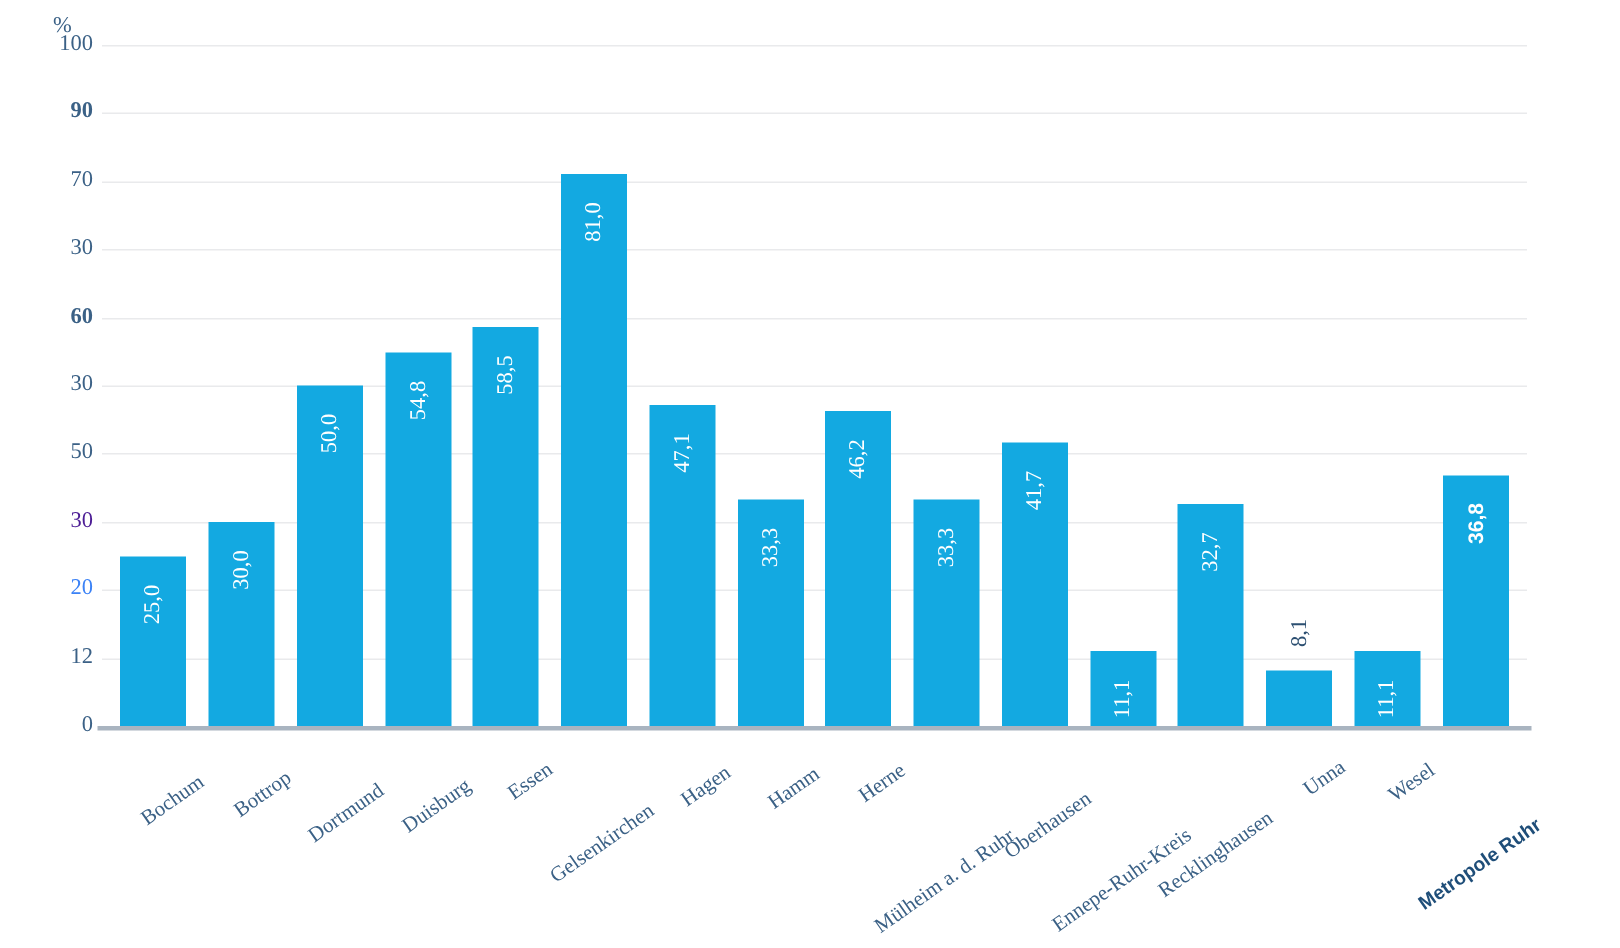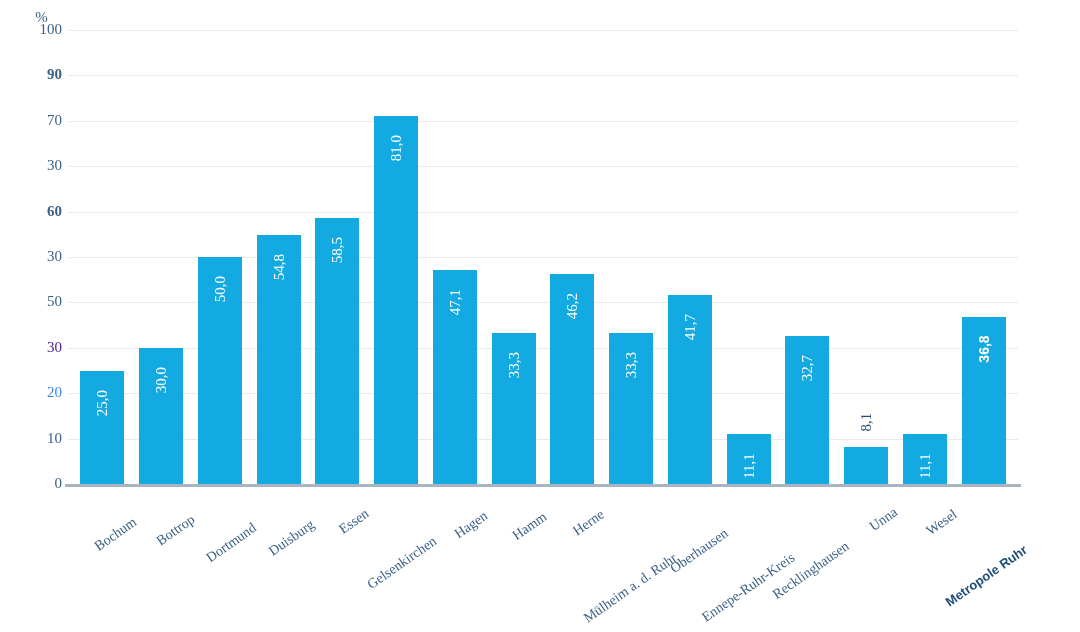--- a/index.html
+++ b/index.html
@@ -232,21 +232,21 @@
         </div>
         <div class="bar-group" style="left: 893.625px; height: 167.072px;">
           <div class="bar-rect" style="height: 167.072px; background: rgb(19, 169, 225);"></div>
           <div class="bar-value inside bold" style="color: rgb(255, 255, 255);"><span class="vtxt">36,8</span></div>
         </div>
       </div>
   </div>
 
   <div id="yticks">
       <div class="ytick" style="top: 484px; color: rgb(59, 97, 134);">0</div>
-      <div class="ytick" style="top: 438.6px; color: rgb(59, 97, 134);">10</div>
+      <div class="ytick" style="top: 438.6px; color: rgb(59, 97, 134);">12</div>
       <div class="ytick" style="top: 393.2px; color: #3b82f6;">20</div>
       <div class="ytick" style="top: 347.8px; color: #4c1d95;">30</div>
       <div class="ytick" style="top: 302.4px; color: rgb(59, 97, 134);">50</div>
       <div class="ytick" style="top: 257px; color: rgb(59, 97, 134);">30</div>
       <div class="ytick" style="top: 211.6px; color: rgb(59, 97, 134); font-weight: bold;">60</div>
       <div class="ytick" style="top: 166.2px; color: rgb(59, 97, 134);">30</div>
       <div class="ytick" style="top: 120.8px; color: rgb(59, 97, 134);">70</div>
       <div class="ytick" style="top: 75.4px; color: rgb(59, 97, 134); font-weight: bold;">90</div>
       <div class="ytick" style="top: 30px; color: rgb(59, 97, 134);">100</div>
     </div>

